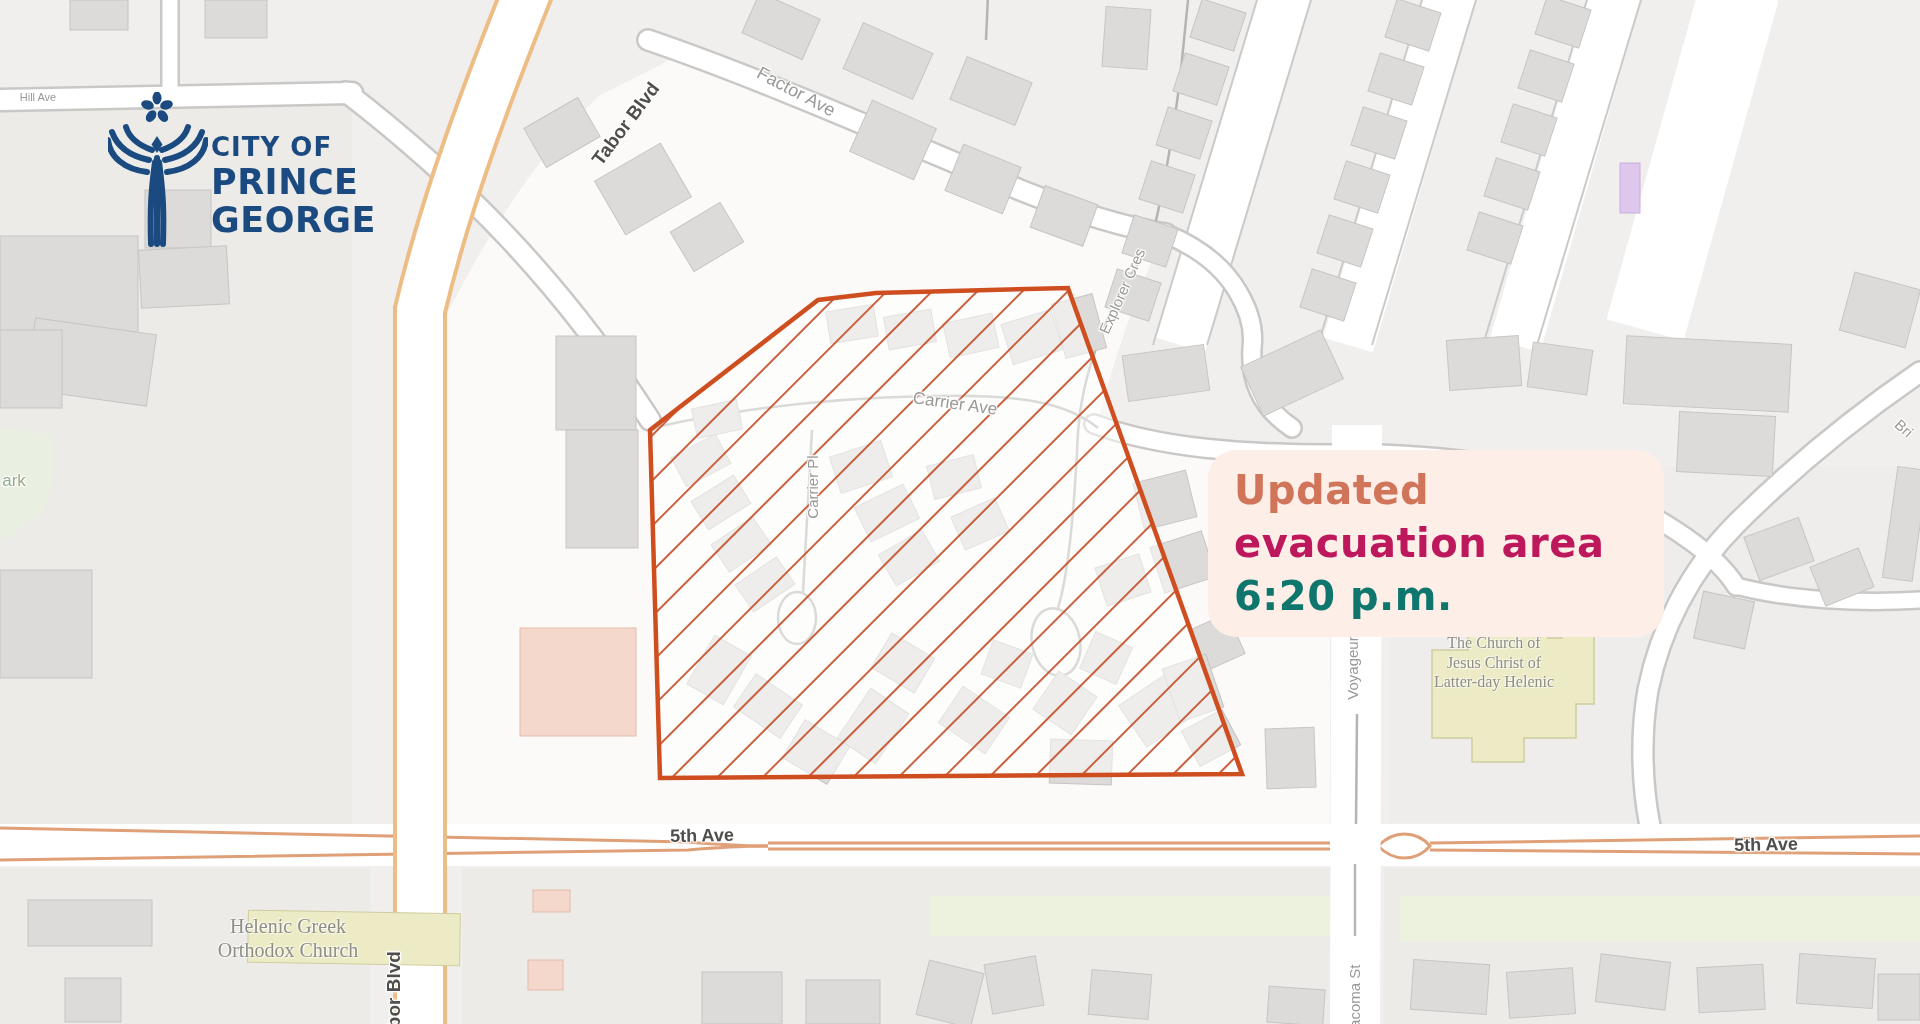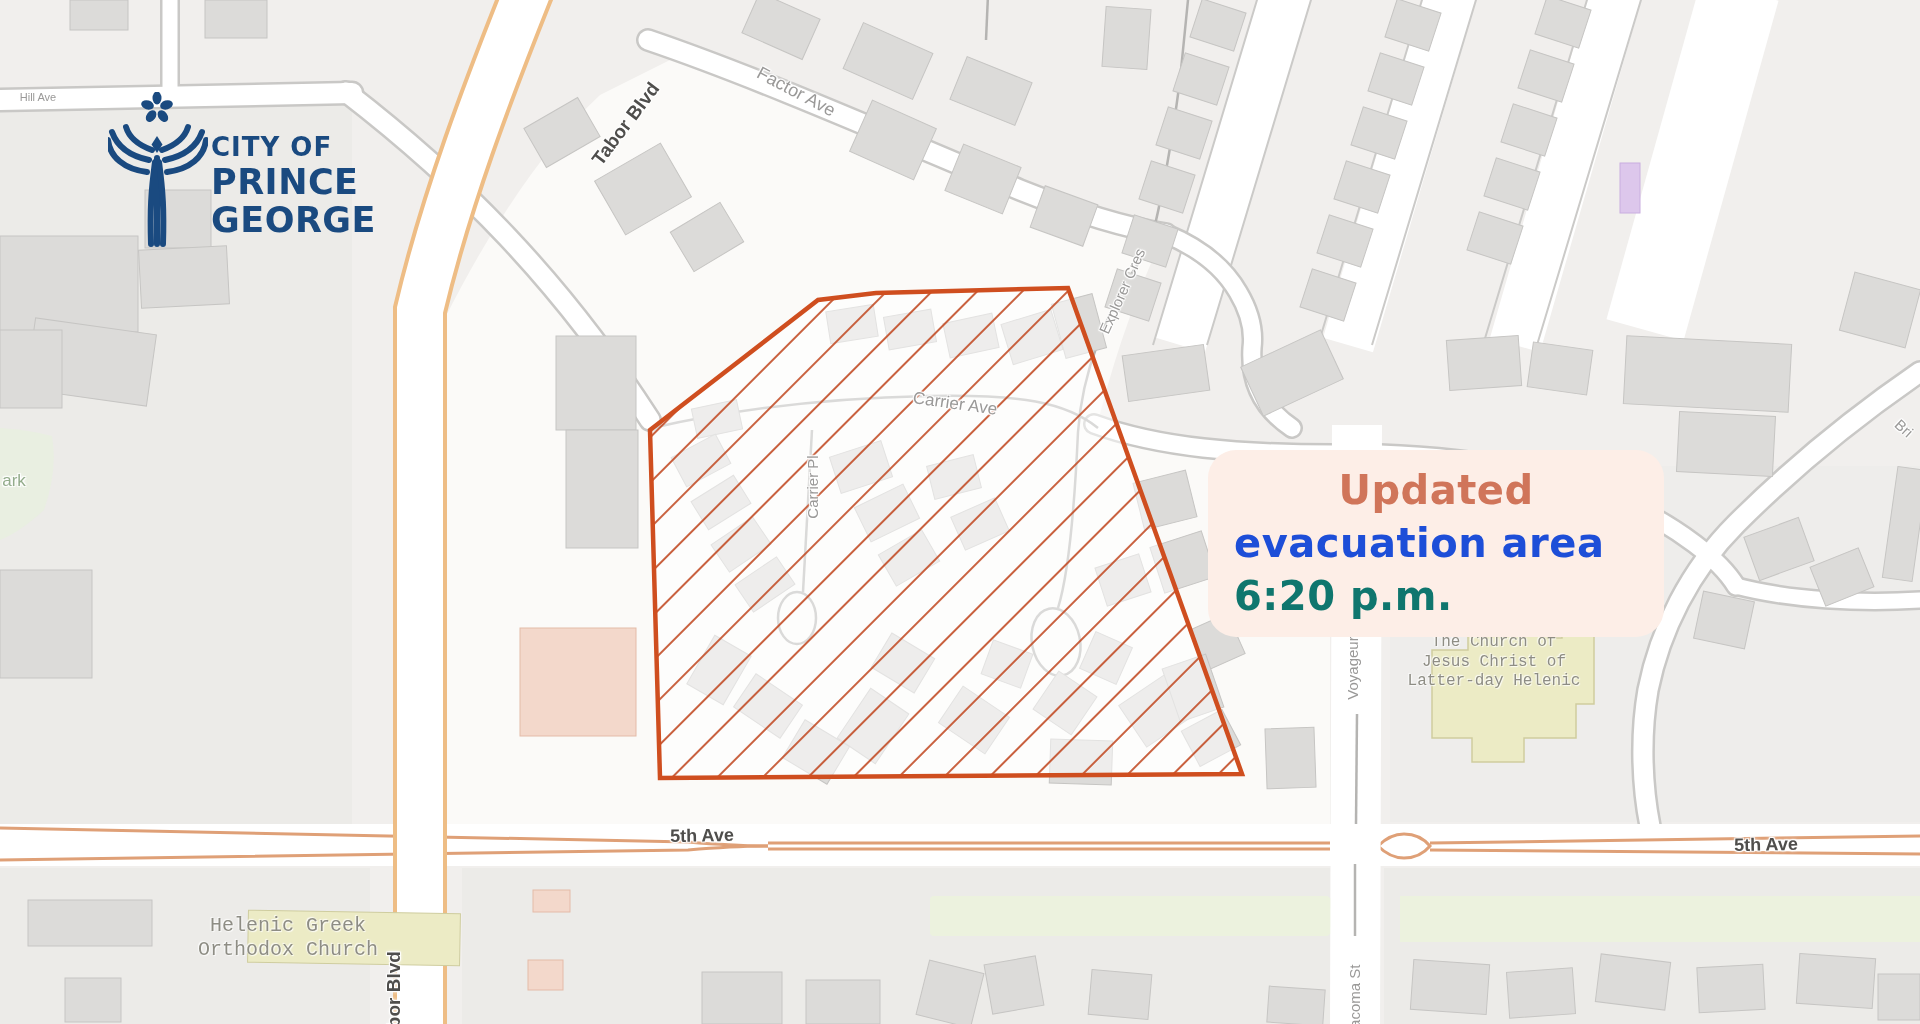--- a/index.html
+++ b/index.html
@@ -5,21 +5,21 @@
   html,body{margin:0;padding:0;background:#ddd;}
   #stage{position:relative;width:1920px;height:1024px;overflow:hidden;
          background:#f1efed;font-family:"Liberation Sans",sans-serif;}
   #basemap{position:absolute;left:0;top:0;}
   .lbl{position:absolute;white-space:nowrap;color:#9a9998;
        font-family:"Liberation Sans",sans-serif;
        text-shadow:-1px -1px 1px #fff,1px -1px 1px #fff,-1px 1px 1px #fff,1px 1px 1px #fff,0 0 4px #fff;}
   .lbl.dark{color:#4f4e4c;font-weight:bold;}
   .lbl.green{color:#93ac8b;}
   .poi{position:absolute;text-align:center;color:#8e8d84;line-height:1.22;
-       font-family:Liberation Mono, monospace;
+       font-family:Liberation Serif, serif;
        text-shadow:-1px -1px 1px rgba(255,255,255,.8),1px 1px 1px rgba(255,255,255,.8),0 0 3px rgba(255,255,255,.7);}
   #overlay-pill{position:absolute;left:1208px;top:450px;width:456px;box-sizing:border-box;
        padding:14px 26px;border-radius:28px;background:#fdeee7;}
   #overlay-pill .oline{font-family:"DejaVu Sans",sans-serif;font-weight:bold;
        font-size:40px;line-height:53px;color:#d0755a;letter-spacing:.5px;}
   #logo{position:absolute;left:104px;top:88px;width:330px;height:165px;}
   #logo-text{position:absolute;left:107px;top:44px;color:#1a4a80;
        font-family:"DejaVu Sans",sans-serif;font-weight:bold;}
   #logo-text .l1{font-size:26px;line-height:31px;letter-spacing:1px;}
   #logo-text .l2,#logo-text .l3{font-size:35px;line-height:38px;letter-spacing:.5px;}
@@ -254,22 +254,22 @@
     <div>The Church of</div>
     <div>Jesus Christ of</div>
     <div>Latter-day Helenic</div>
   </div>
   <div class="poi" style="left:288px;top:938px;width:240px;font-size:20px;transform:translate(-50%,-50%);">
     <div>Helenic Greek</div>
     <div>Orthodox Church</div>
   </div>
 
   <div id="overlay-pill" style="background: rgb(253, 238, 231);">
-    <div class="oline" style="color: rgb(208, 117, 90); text-align: center;">Updated</div>
-    <div class="oline" style="color: #1d4ed8;">evacuation area</div>
+    <div class="oline" style="color: rgb(208, 117, 90);">Updated</div>
+    <div class="oline" style="color: #be185d;">evacuation area</div>
     <div class="oline" style="color: #0f766e;">6:20 p.m.</div>
   </div>
 
   <div id="logo">
     <svg width="100" height="160" viewBox="0 0 100 160" style="position:absolute;left:4px;top:4px;">
       <g fill="#1a4a80">
         <ellipse cx="49" cy="6" rx="4.5" ry="6.5"></ellipse>
         <ellipse cx="58.5" cy="12.9" rx="4.5" ry="6.5" transform="rotate(72 58.5 12.9)"></ellipse>
         <ellipse cx="54.9" cy="24.1" rx="4.5" ry="6.5" transform="rotate(144 54.9 24.1)"></ellipse>
         <ellipse cx="43.1" cy="24.1" rx="4.5" ry="6.5" transform="rotate(-144 43.1 24.1)"></ellipse>

